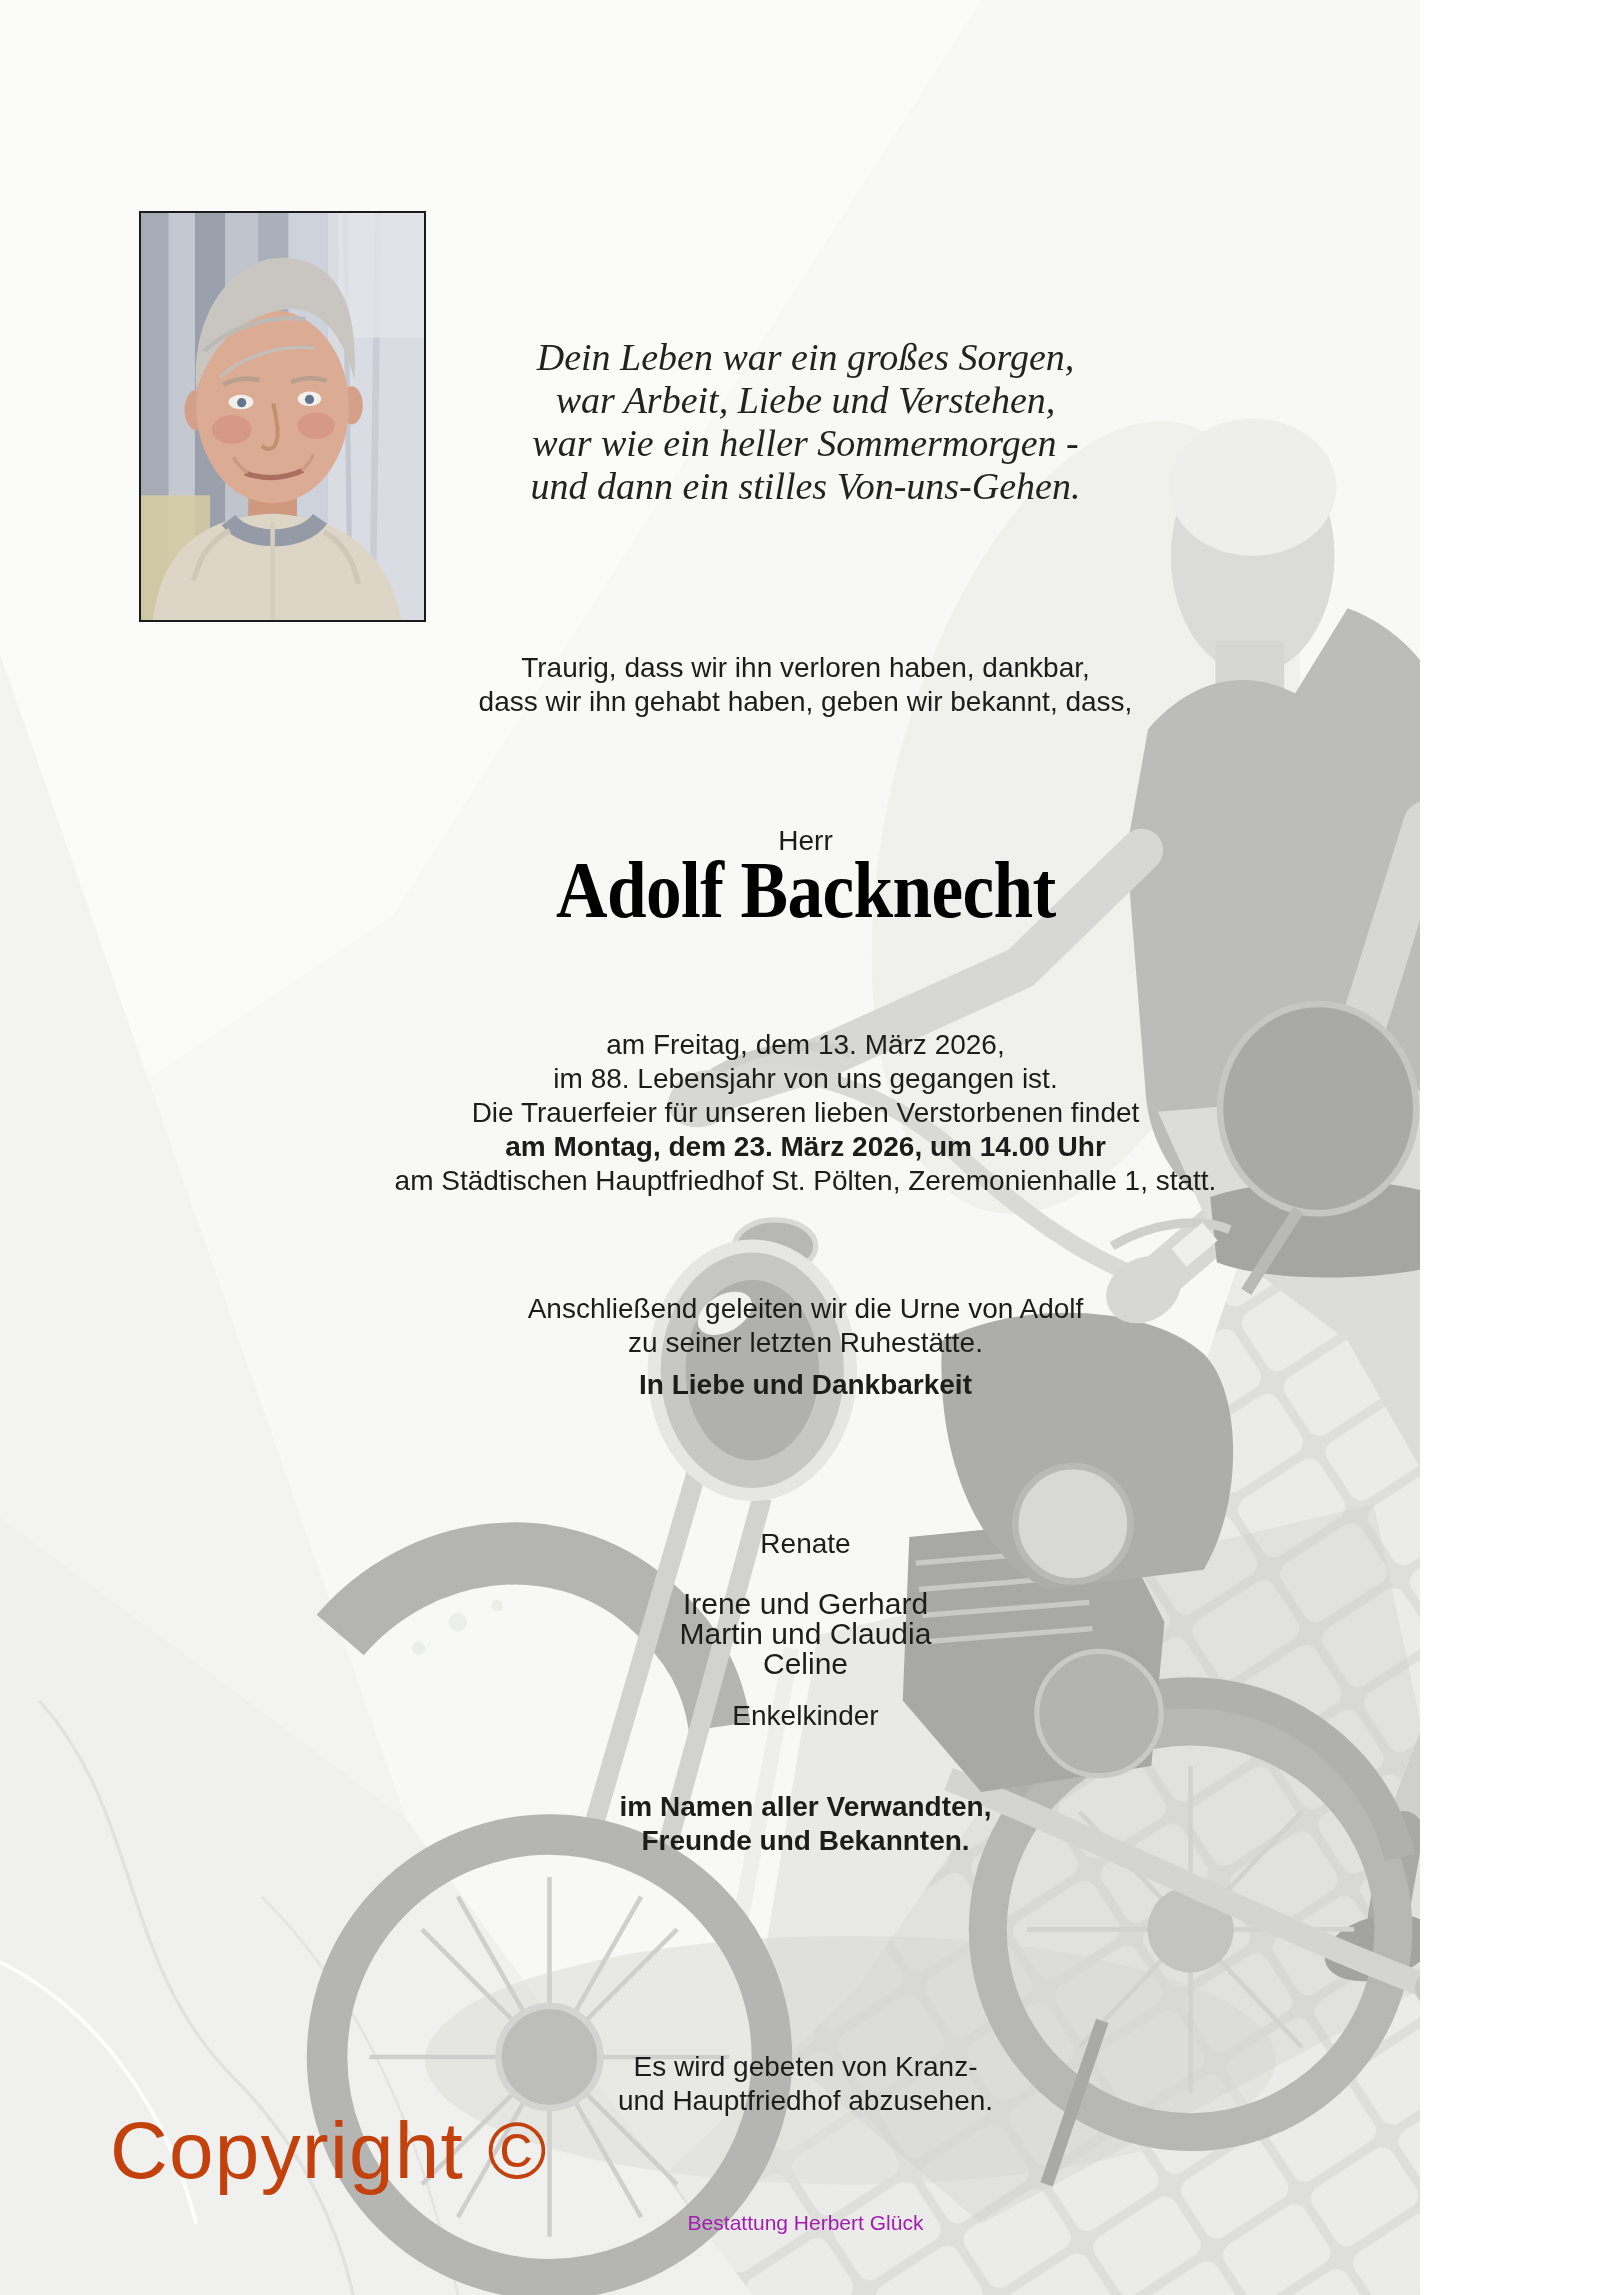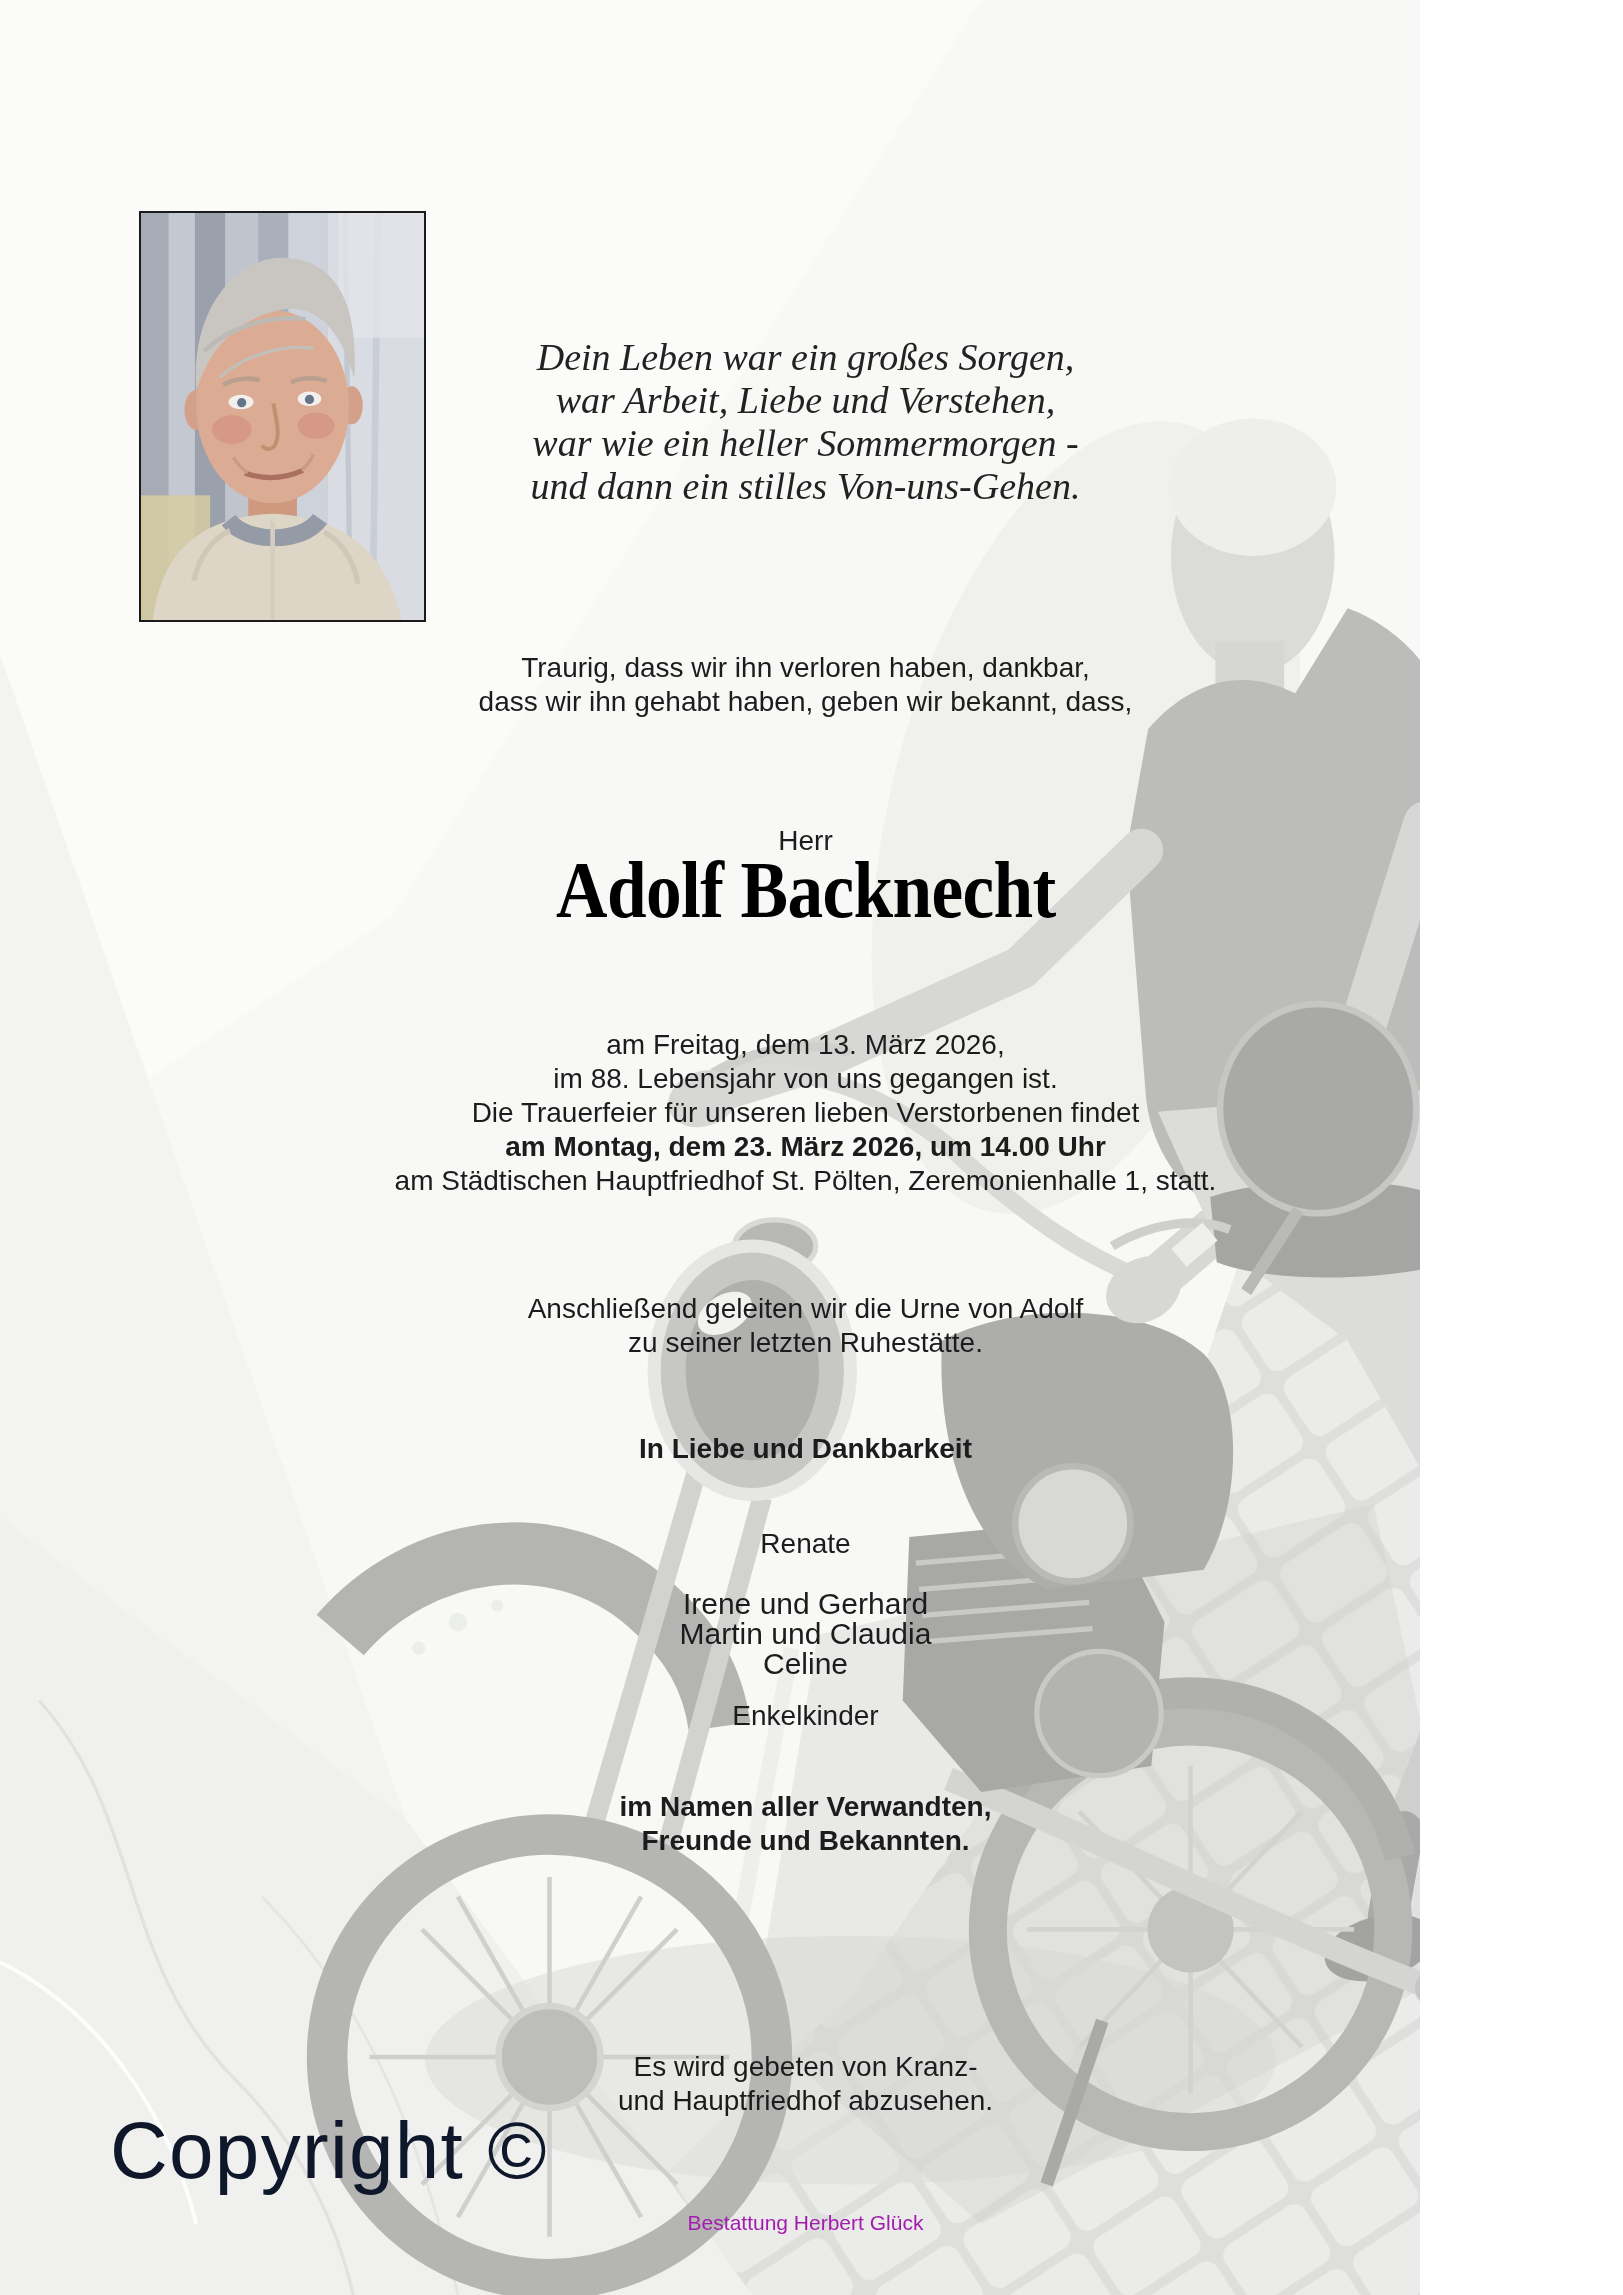--- a/index.html
+++ b/index.html
@@ -16,21 +16,21 @@
   .fam{font-size:30px;line-height:30px;}
   .name{font-family:"Liberation Serif", serif;font-size:81px;line-height:85px;color:#000;font-weight:bold;}
   .name .squeeze{display:inline-block;transform:scaleX(0.88);transform-origin:50% 50%;letter-spacing:-0.7px;}
   .photo-frame{
     position:absolute;left:139px;top:211px;width:287px;height:411px;z-index:3;
     border:2.6px solid #1b1b1b;box-sizing:border-box;background:#b6bac4;
   }
   .photo-frame svg{display:block;width:100%;height:100%;}
   .watermark{
     position:absolute;left:110px;top:2108px;z-index:2;
-    font-size:80px;line-height:85px;color:#0f172a;letter-spacing:1.3px;white-space:nowrap;
+    font-size:80px;line-height:85px;color:#c2410c;letter-spacing:1.3px;white-space:nowrap;
   }
   .publisher{top:2210px;font-size:21px;line-height:25px;color:#a21caf;}
 </style>
 </head>
 <body>
 
 <div class="page">
 
   <svg class="bg" viewBox="0 0 2481 3509" preserveAspectRatio="none" aria-hidden="true">
     <defs>
@@ -214,21 +214,21 @@
     <div>Die Trauerfeier für unseren lieben Verstorbenen findet</div>
     <div class="bold">am Montag, dem 23. März 2026, um 14.00 Uhr</div>
     <div>am Städtischen Hauptfriedhof St. Pölten, Zeremonienhalle 1, statt.</div>
   </div>
 
   <div class="txt body46" style="top:1292px">
     <div>Anschließend geleiten wir die Urne von Adolf</div>
     <div>zu seiner letzten Ruhestätte.</div>
   </div>
 
-  <div class="txt body46 bold" style="top:1432px">In Liebe und Dankbarkeit</div>
+  <div class="txt body46 bold" style="top:1368px">In Liebe und Dankbarkeit</div>
   <div class="txt body46" style="top:1527px">Renate</div>
   <div class="txt fam" style="top:1589px">
     <div>Irene und Gerhard</div>
     <div>Martin und Claudia</div>
     <div>Celine</div>
   </div>
   <div class="txt body46" style="top:1699px">Enkelkinder</div>
   <div class="txt body46 bold" style="top:1790px">
     <div>im Namen aller Verwandten,</div>
     <div>Freunde und Bekannten.</div>

